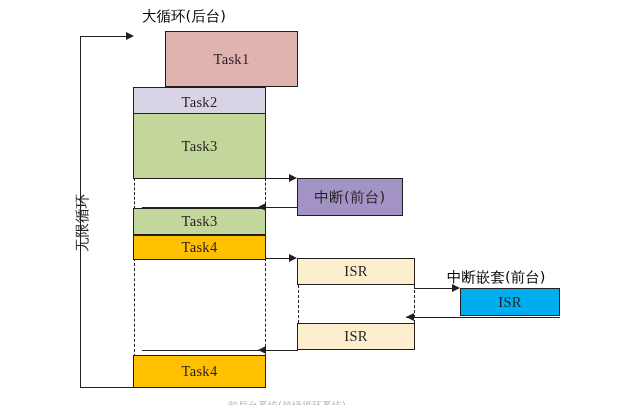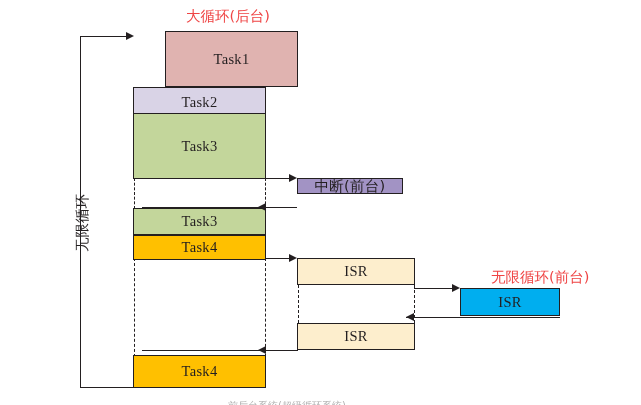--- a/index.html
+++ b/index.html
@@ -26,24 +26,23 @@
     display: flex;
     align-items: center;
     justify-content: center;
     color: #231f20;
     font-size: 14.5px;
     letter-spacing: .3px;
     white-space: nowrap;
   }
   .label {
     position: absolute;
-    color: #ef4444;
+    color: #000000;
     white-space: nowrap;
     font-size: 15px;
-    margin-left: 44px;
   }
   .cjk {
     font-family: "DejaVu Sans", "Liberation Sans", sans-serif;
     font-size: 14.5px;
   }
   .hline {
     position: absolute;
     height: 0;
     border-top: 1.6px solid #231f20;
   }
@@ -123,41 +122,41 @@
   </div>
 
   <div class="box" style="left:133px; top:235px; width:133px; height:25px; background:#ffc000;">
     <span>Task4</span>
   </div>
 
   <div class="box" style="left:133px; top:355px; width:133px; height:33px; background:#ffc000;">
     <span>Task4</span>
   </div>
 
-  <div class="box cjk" style="left:297px; top:178px; width:106px; height:16px; background:#a293c4;text-align:center;">
+  <div class="box cjk" style="left:297px; top:178px; width:106px; height:38px; background:#a293c4;text-align:center;">
     <span>中断(前台)</span>
   </div>
 
   <div class="hline" style="left:265px; top:178px; width:28px;"></div>
   <div class="arrow-r" style="left:289px; top:173.6px;"></div>
 
   <div class="hline" style="left:142px; top:207px; width:155px;"></div>
   <div class="arrow-l" style="left:258px; top:202.6px;"></div>
 
   <div class="box" style="left:297px; top:258px; width:118px; height:27px; background:#fdeecd;">
     <span>ISR</span>
   </div>
 
   <div class="hline" style="left:265px; top:258px; width:28px;"></div>
   <div class="arrow-r" style="left:289px; top:253.6px;"></div>
 
   <div class="vdash" style="left:298px; top:285px; height:38px;"></div>
   <div class="vdash" style="left:413.5px; top:285px; height:38px;"></div>
 
-  <div class="label cjk" style="left:447px; top:268px;">无限循环(前台)</div>
+  <div class="label cjk" style="left:447px; top:268px;">中断嵌套(前台)</div>
 
   <div class="box" style="left:460px; top:288px; width:100px; height:28px; background:#00aeef;">
     <span>ISR</span>
   </div>
 
   <div class="hline" style="left:414px; top:288px; width:42px;"></div>
   <div class="arrow-r" style="left:452px; top:283.6px;"></div>
 
   <div class="hline" style="left:406px; top:317px; width:154px;"></div>
   <div class="arrow-l" style="left:406px; top:312.6px;"></div>

